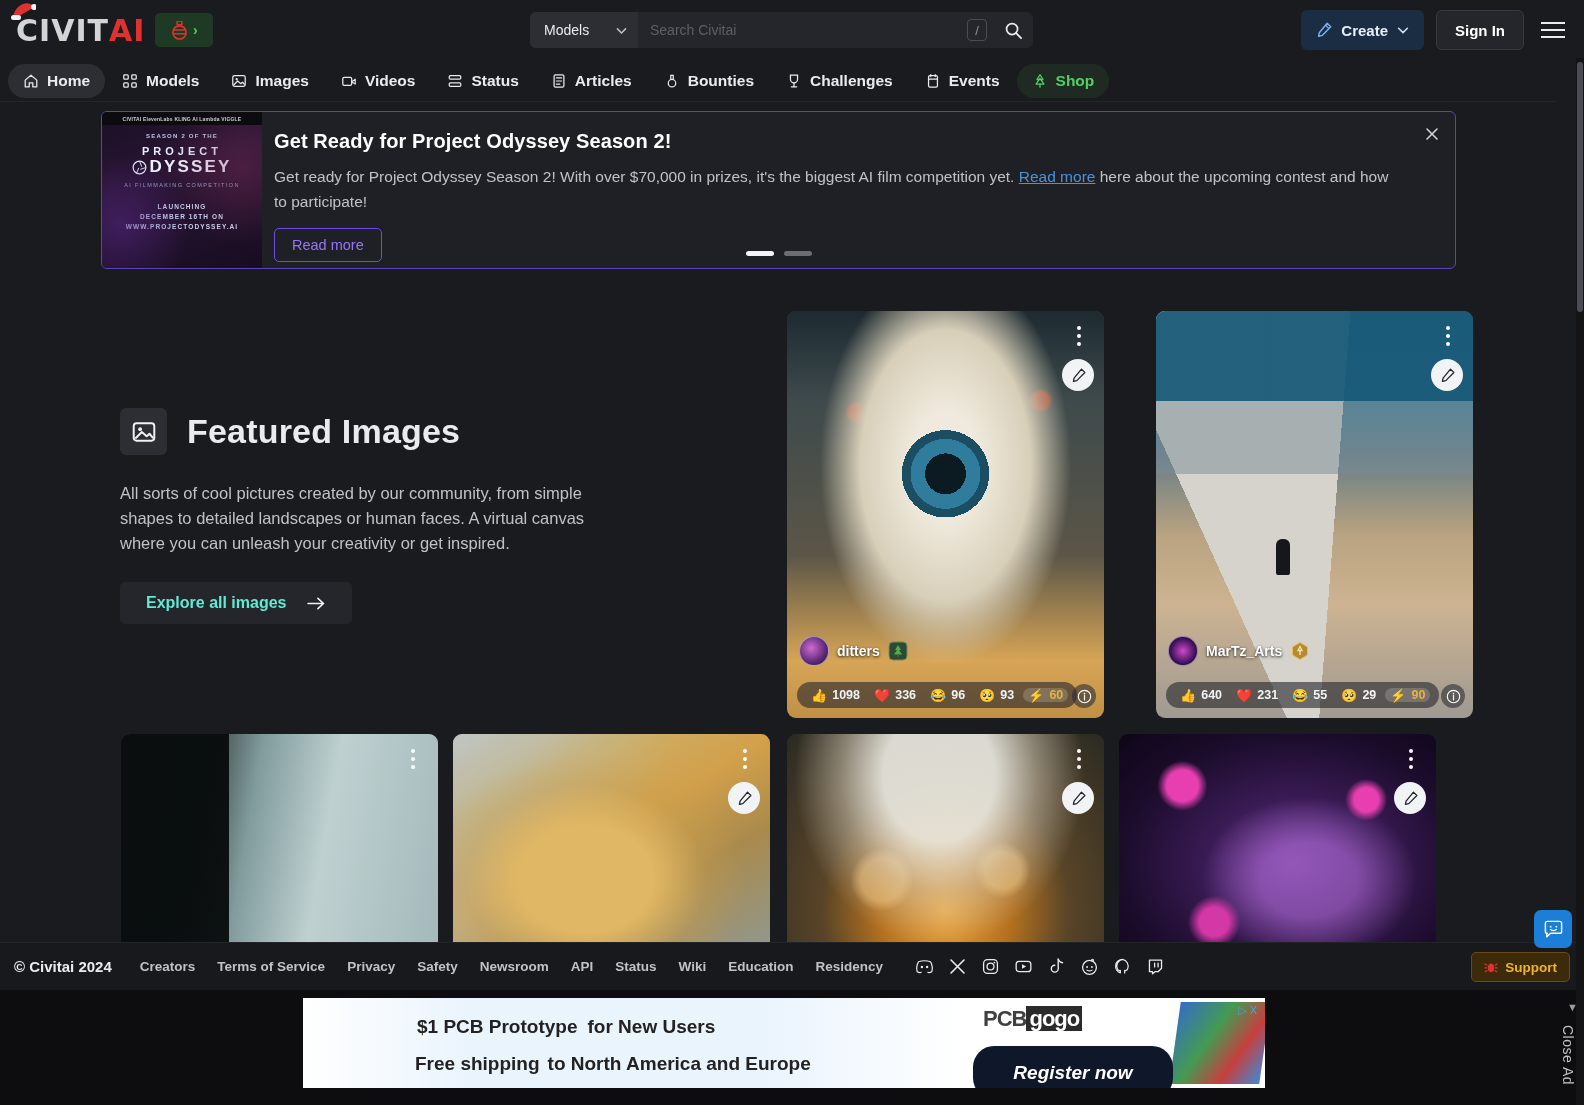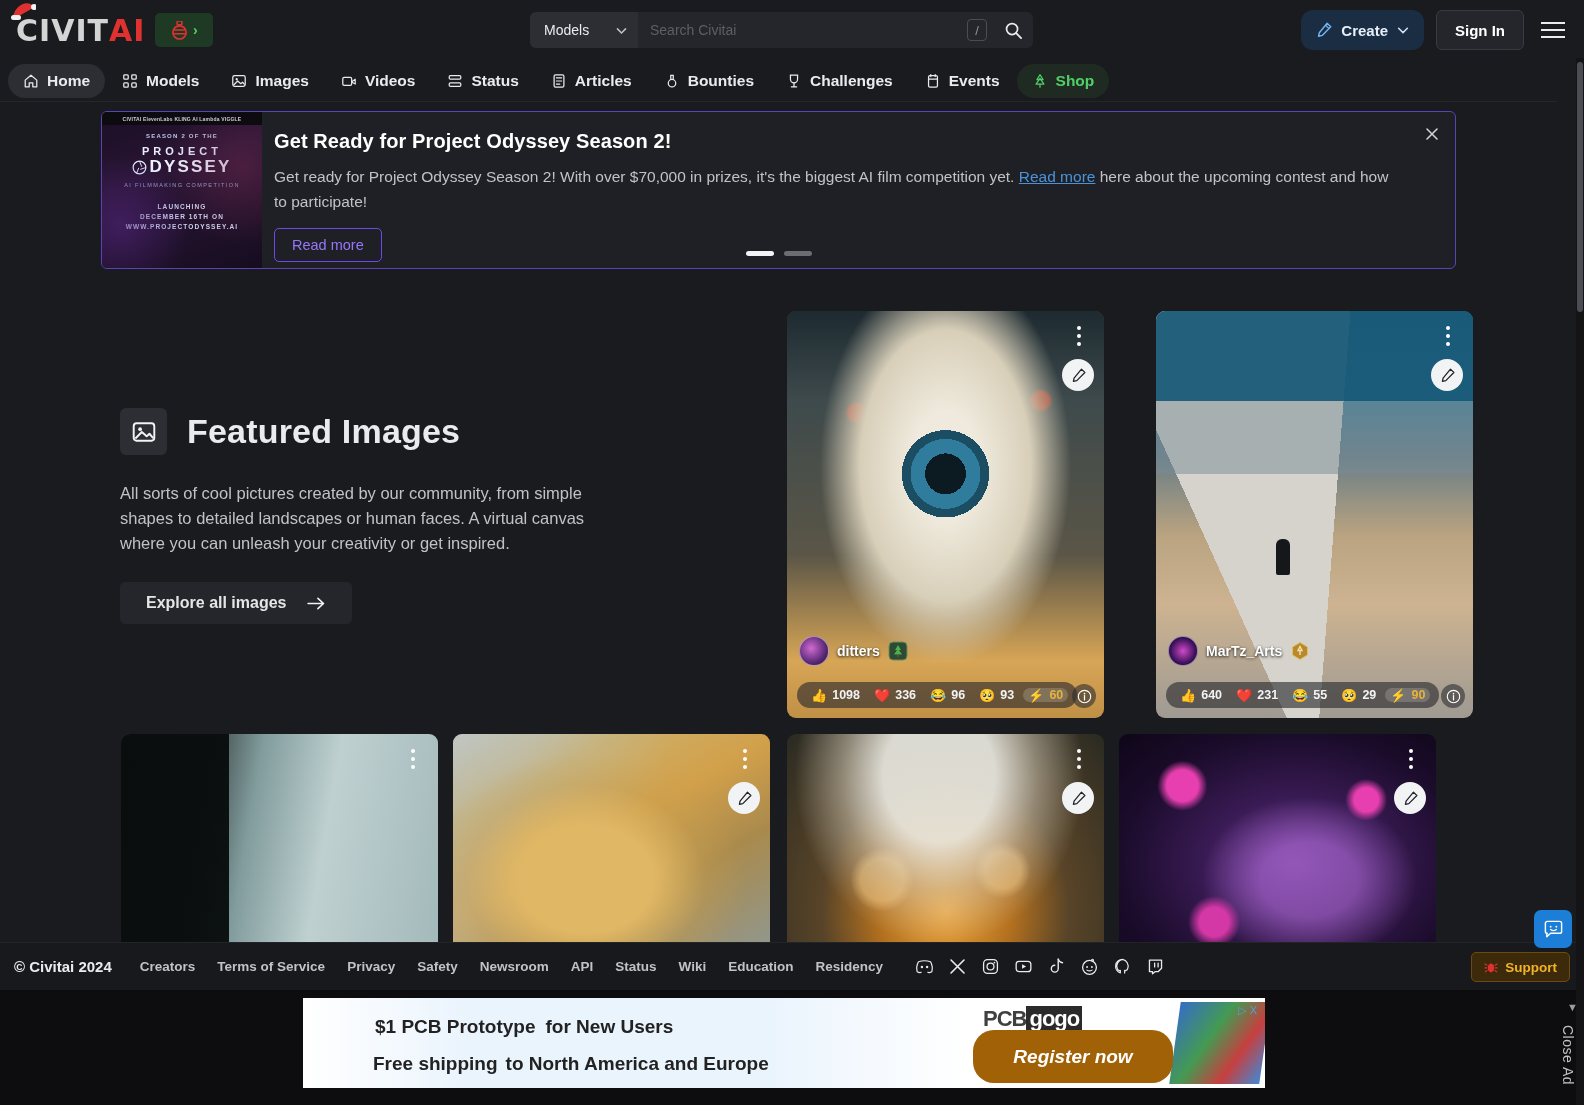--- a/index.html
+++ b/index.html
@@ -58,21 +58,21 @@
     font-size: 13px; color: #909296; margin-right: 6px;
   }
   .search-go {
     width: 40px; height: 36px; display: flex; align-items: center; justify-content: center;
   }
 
   .header-right {
     position: absolute; right: 14px; top: 10px; display: flex; align-items: center; gap: 12px;
   }
   .create-btn {
-    height: 40px; background: #1b2d43; border-radius: 12px; display: flex;
+    height: 40px; background: #1b2d43; border-radius: 6px; display: flex;
     align-items: center; gap: 8px; padding: 0 14px; color: #e7f0fb;
     font-size: 15px; font-weight: 700;
   }
   .signin-btn {
     height: 40px; background: #25262b; border: 1px solid #373a40; border-radius: 6px;
     display: flex; align-items: center; padding: 0 18px;
     color: #fff; font-size: 15px; font-weight: 700;
   }
   .burger { width: 34px; height: 34px; display: flex; flex-direction: column;
     justify-content: center; gap: 5px; align-items: center; }
@@ -151,21 +151,21 @@
   .featured-head { display: flex; align-items: center; gap: 20px; }
   .featured-icon {
     width: 47px; height: 47px; background: #2c2e33; border-radius: 6px;
     display: flex; align-items: center; justify-content: center;
   }
   .featured-title { font-size: 34px; font-weight: 800; color: #e9ecef; letter-spacing: .2px; }
   .featured-desc { margin-top: 26px; font-size: 16.5px; line-height: 25px; color: #c1c2c5; width: 510px; }
   .explore-btn {
     margin-top: 26px; display: inline-flex; align-items: center; gap: 20px;
     height: 42px; padding: 0 26px; background: #25262b; border-radius: 5px;
-    color: #e5e5e5; font-size: 16px; font-weight: 700;
+    color: #5eead4; font-size: 16px; font-weight: 700;
   }
   .card {
     position: absolute; border-radius: 9px; overflow: hidden; background: #111; margin-top: 8px;
   }
   .card-menu {
     position: absolute; right: 14px; top: 12px; width: 22px; height: 26px;
     display: flex; flex-direction: column; align-items: center; justify-content: center; gap: 4px;
     z-index: 5;
   }
   .card-menu i { width: 4px; height: 4px; border-radius: 50%; background: #fff; display: block; }
@@ -219,38 +219,38 @@
   
   .ad-wrap {
     position: absolute; left: 0; bottom: 0; width: 1584px; height: 115px;
     background: #0d0d0f; z-index: 25;
   }
   .ad {
     position: absolute; left: 303px; top: 8px; width: 962px; height: 90px;
     background: #fff; overflow: hidden; display: flex; align-items: center;
   }
   .ad-left {
-    flex: 1; height: 90px; padding-left: 62px; display: flex; flex-direction: column;
+    flex: 1; height: 90px; padding-left: 104px; display: flex; flex-direction: column;
     justify-content: center; gap: 6px;
     background: linear-gradient(90deg,#ffffff 0%, #eaf4fd 25%, #eaf4fd 70%, #ffffff 100%);
   }
   .ad-l1 { font-size: 26px; font-weight: 800; color: #0b66c3; font-family: "Liberation Sans", sans-serif; }
   .ad-l1 span { color: #222; font-size: 19px; font-weight: 700; margin-left: 10px; }
   .ad-l2 { font-size: 26px; font-weight: 800; color: #2a8bf2; }
   .ad-l2 span { color: #222; font-size: 19px; font-weight: 700; margin-left: 8px; }
   .ad-right { width: 300px; height: 90px; position: relative; background: #fff; }
   .pcb-logo {
     position: absolute; left: 18px; top: 8px; font-size: 22px; font-weight: 800;
     letter-spacing: -1px;
   }
   .pcb-red { color: #404040; }
   .pcb-dark { background: #2b2b2b; color: #fff; padding: 0 3px; }
   .reg-btn {
-    position: absolute; left: 8px; top: 32px; width: 200px; height: 53px;
-    background: #a16207; border-radius: 21px; color: #fff; font-size: 19px;
+    position: absolute; left: 8px; top: 48px; width: 200px; height: 53px;
+    background: #0f172a; border-radius: 21px; color: #fff; font-size: 19px;
     font-weight: 800; display: flex; align-items: center; justify-content: center;
     font-style: italic;
   }
   .pcb-boards {
     position: absolute; right: 0; top: 4px; width: 90px; height: 82px;
     background: linear-gradient(120deg,#1f5dbf 0%, #2f8f3f 40%, #c02a2a 70%, #2b7bd0 100%);
     transform: skewX(-8deg); opacity: .9;
   }
   .adchoice {
     position: absolute; right: 8px; top: 6px; font-size: 11px; color: #4aa3e0;

